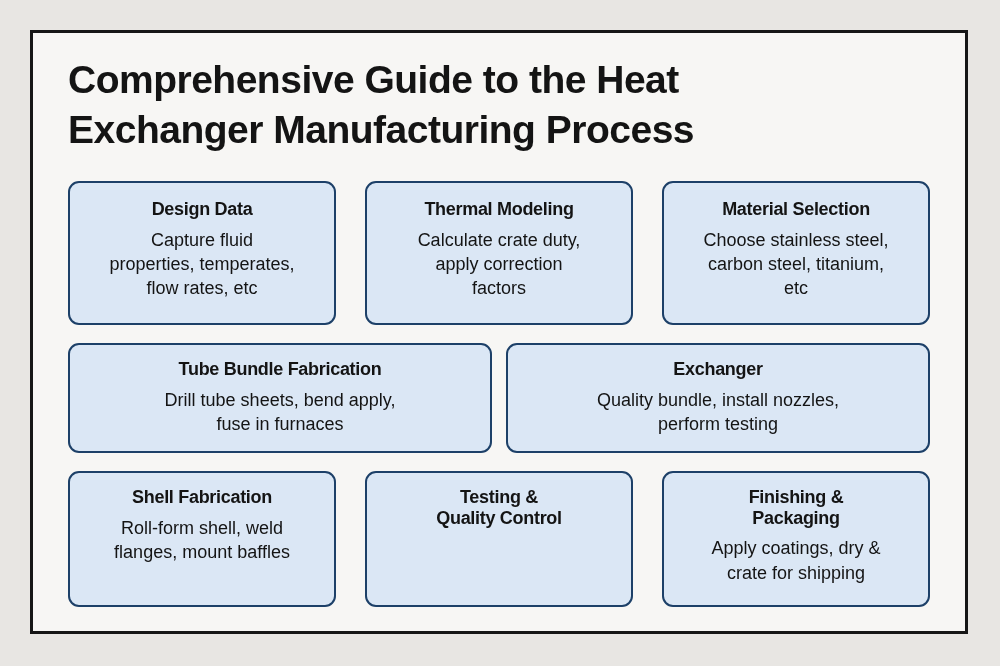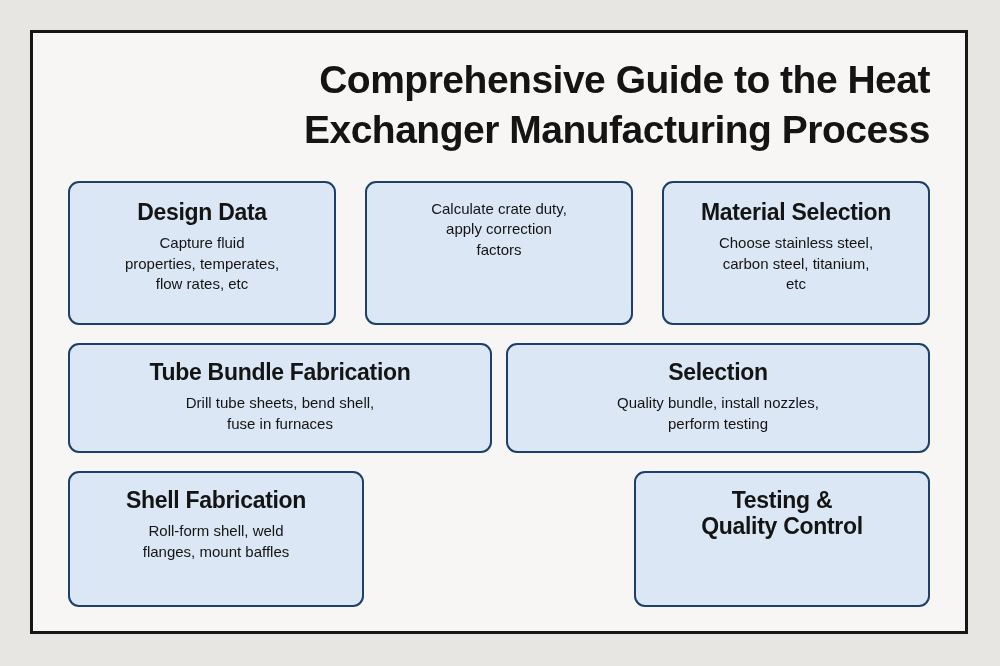--- a/index.html
+++ b/index.html
@@ -22,21 +22,21 @@
     top: 30px;
     width: 938px;
     height: 604px;
     background: #f7f6f4;
     border: 3px solid #161616;
     box-sizing: border-box;
     padding: 0 35px;
   }
   .title {
     margin-top: 22px;
-    text-align: right;
+    text-align: left;
     font-size: 39px;
     line-height: 1.28;
     font-weight: 700;
     letter-spacing: -0.5px;
     white-space: pre-line;
   }
   .row {
     display: flex;
     justify-content: space-between;
     align-items: stretch;
@@ -47,31 +47,31 @@
   .card {
     box-sizing: border-box;
     background: #dbe7f5;
     border: 2.5px solid #1d4068;
     border-radius: 11px;
     text-align: center;
     padding: 16px 12px 10px 12px;
   }
   .row-1 .card { width: 268px; height: 144px; }
   .row-2 .card { width: 424px; height: 110px; padding-top: 14px; }
-  .row-3 .card { width: 296px; height: 136px; padding-top: 14px; }
+  .row-3 .card { width: 268px; height: 136px; padding-top: 14px; }
   .card-title {
-    font-size: 23px;
+    font-size: 18px;
     font-weight: 700;
     line-height: 1.15;
     margin-bottom: 8px;
     white-space: pre-line;
     letter-spacing: -0.3px;
   }
   .card-desc {
-    font-size: 15px;
+    font-size: 18px;
     line-height: 1.36;
     white-space: pre-line;
   }
 </style>
 </head>
 <body>
 
 <div class="canvas">
   <div class="frame">
 
@@ -79,51 +79,58 @@
 Exchanger Manufacturing Process</div>
 
     <div class="row row-1">
       <div class="card">
         <div class="card-title">Design Data</div>
         <div class="card-desc">Capture fluid
 properties, temperates,
 flow rates, etc</div>
       </div>
       <div class="card">
+        <div class="card-title">Thermal Modeling</div>
         <div class="card-desc">Calculate crate duty,
 apply correction
 factors</div>
       </div>
       <div class="card">
         <div class="card-title">Material Selection</div>
         <div class="card-desc">Choose stainless steel,
 carbon steel, titanium,
 etc</div>
       </div>
     </div>
 
     <div class="row row-2">
       <div class="card">
         <div class="card-title">Tube Bundle Fabrication</div>
-        <div class="card-desc">Drill tube sheets, bend shell,
+        <div class="card-desc">Drill tube sheets, bend apply,
 fuse in furnaces</div>
       </div>
       <div class="card">
-        <div class="card-title">Selection</div>
+        <div class="card-title">Exchanger</div>
         <div class="card-desc">Quality bundle, install nozzles,
 perform testing</div>
       </div>
     </div>
 
     <div class="row row-3">
       <div class="card">
         <div class="card-title">Shell Fabrication</div>
         <div class="card-desc">Roll-form shell, weld
 flanges, mount baffles</div>
       </div>
       <div class="card">
         <div class="card-title">Testing &amp;
 Quality Control</div>
       </div>
+      <div class="card">
+        <div class="card-title">Finishing &amp;
+Packaging</div>
+        <div class="card-desc">Apply coatings, dry &amp;
+crate for shipping</div>
+      </div>
     </div>
 
   </div>
 </div>
 
 </body></html>

